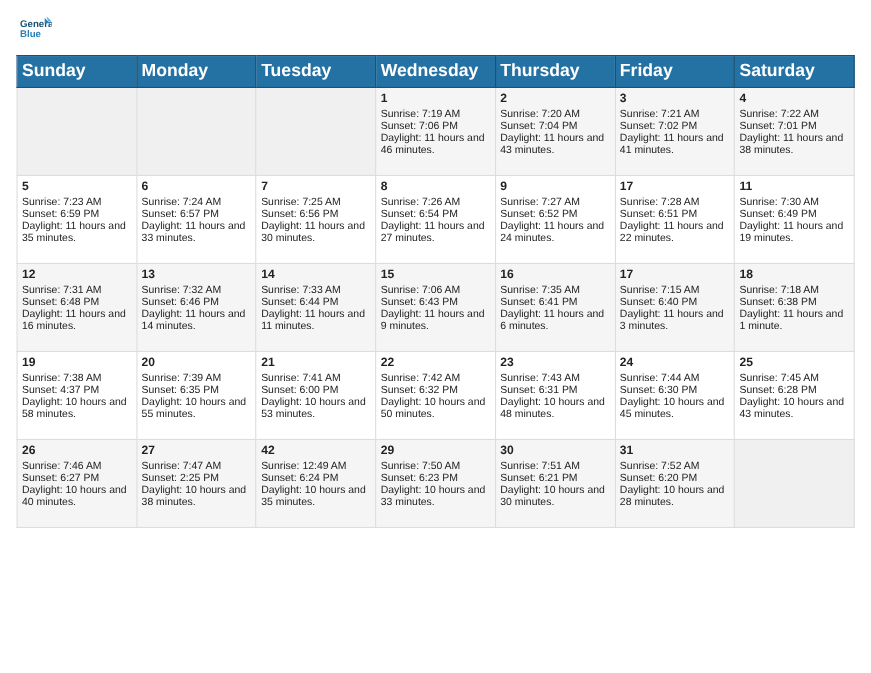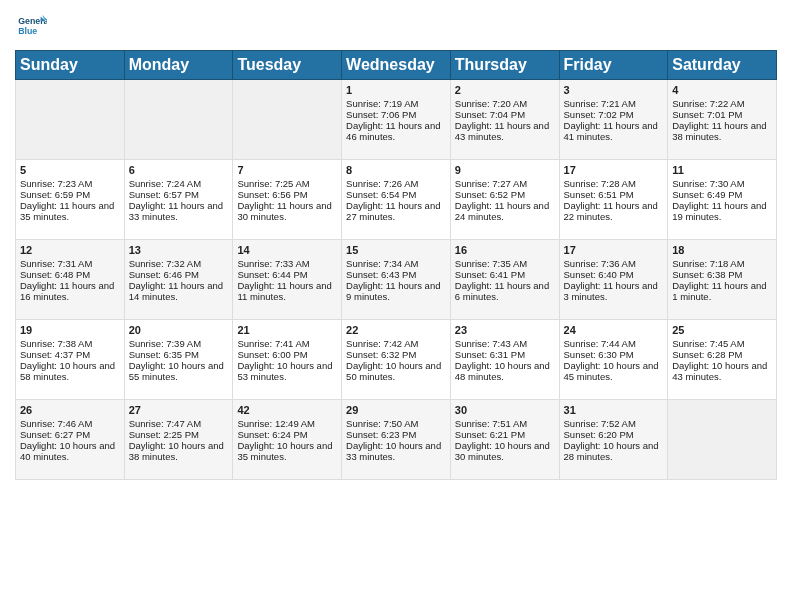--- a/index.html
+++ b/index.html
@@ -208,33 +208,33 @@
             <div>Daylight: 11 hours and 14 minutes.</div>
           </td>
           <td>
             <span class="day-num">14</span>
             <div>Sunrise: 7:33 AM</div>
             <div>Sunset: 6:44 PM</div>
             <div>Daylight: 11 hours and 11 minutes.</div>
           </td>
           <td>
             <span class="day-num">15</span>
-            <div>Sunrise: 7:34 AM</div>
+            <div>Sunrise: 7:06 AM</div>
             <div>Sunset: 6:43 PM</div>
             <div>Daylight: 11 hours and 9 minutes.</div>
           </td>
           <td>
             <span class="day-num">16</span>
             <div>Sunrise: 7:35 AM</div>
             <div>Sunset: 6:41 PM</div>
             <div>Daylight: 11 hours and 6 minutes.</div>
           </td>
           <td>
             <span class="day-num">17</span>
-            <div>Sunrise: 7:36 AM</div>
+            <div>Sunrise: 7:15 AM</div>
             <div>Sunset: 6:40 PM</div>
             <div>Daylight: 11 hours and 3 minutes.</div>
           </td>
           <td>
             <span class="day-num">18</span>
             <div>Sunrise: 7:18 AM</div>
             <div>Sunset: 6:38 PM</div>
             <div>Daylight: 11 hours and 1 minute.</div>
           </td>
         </tr>

